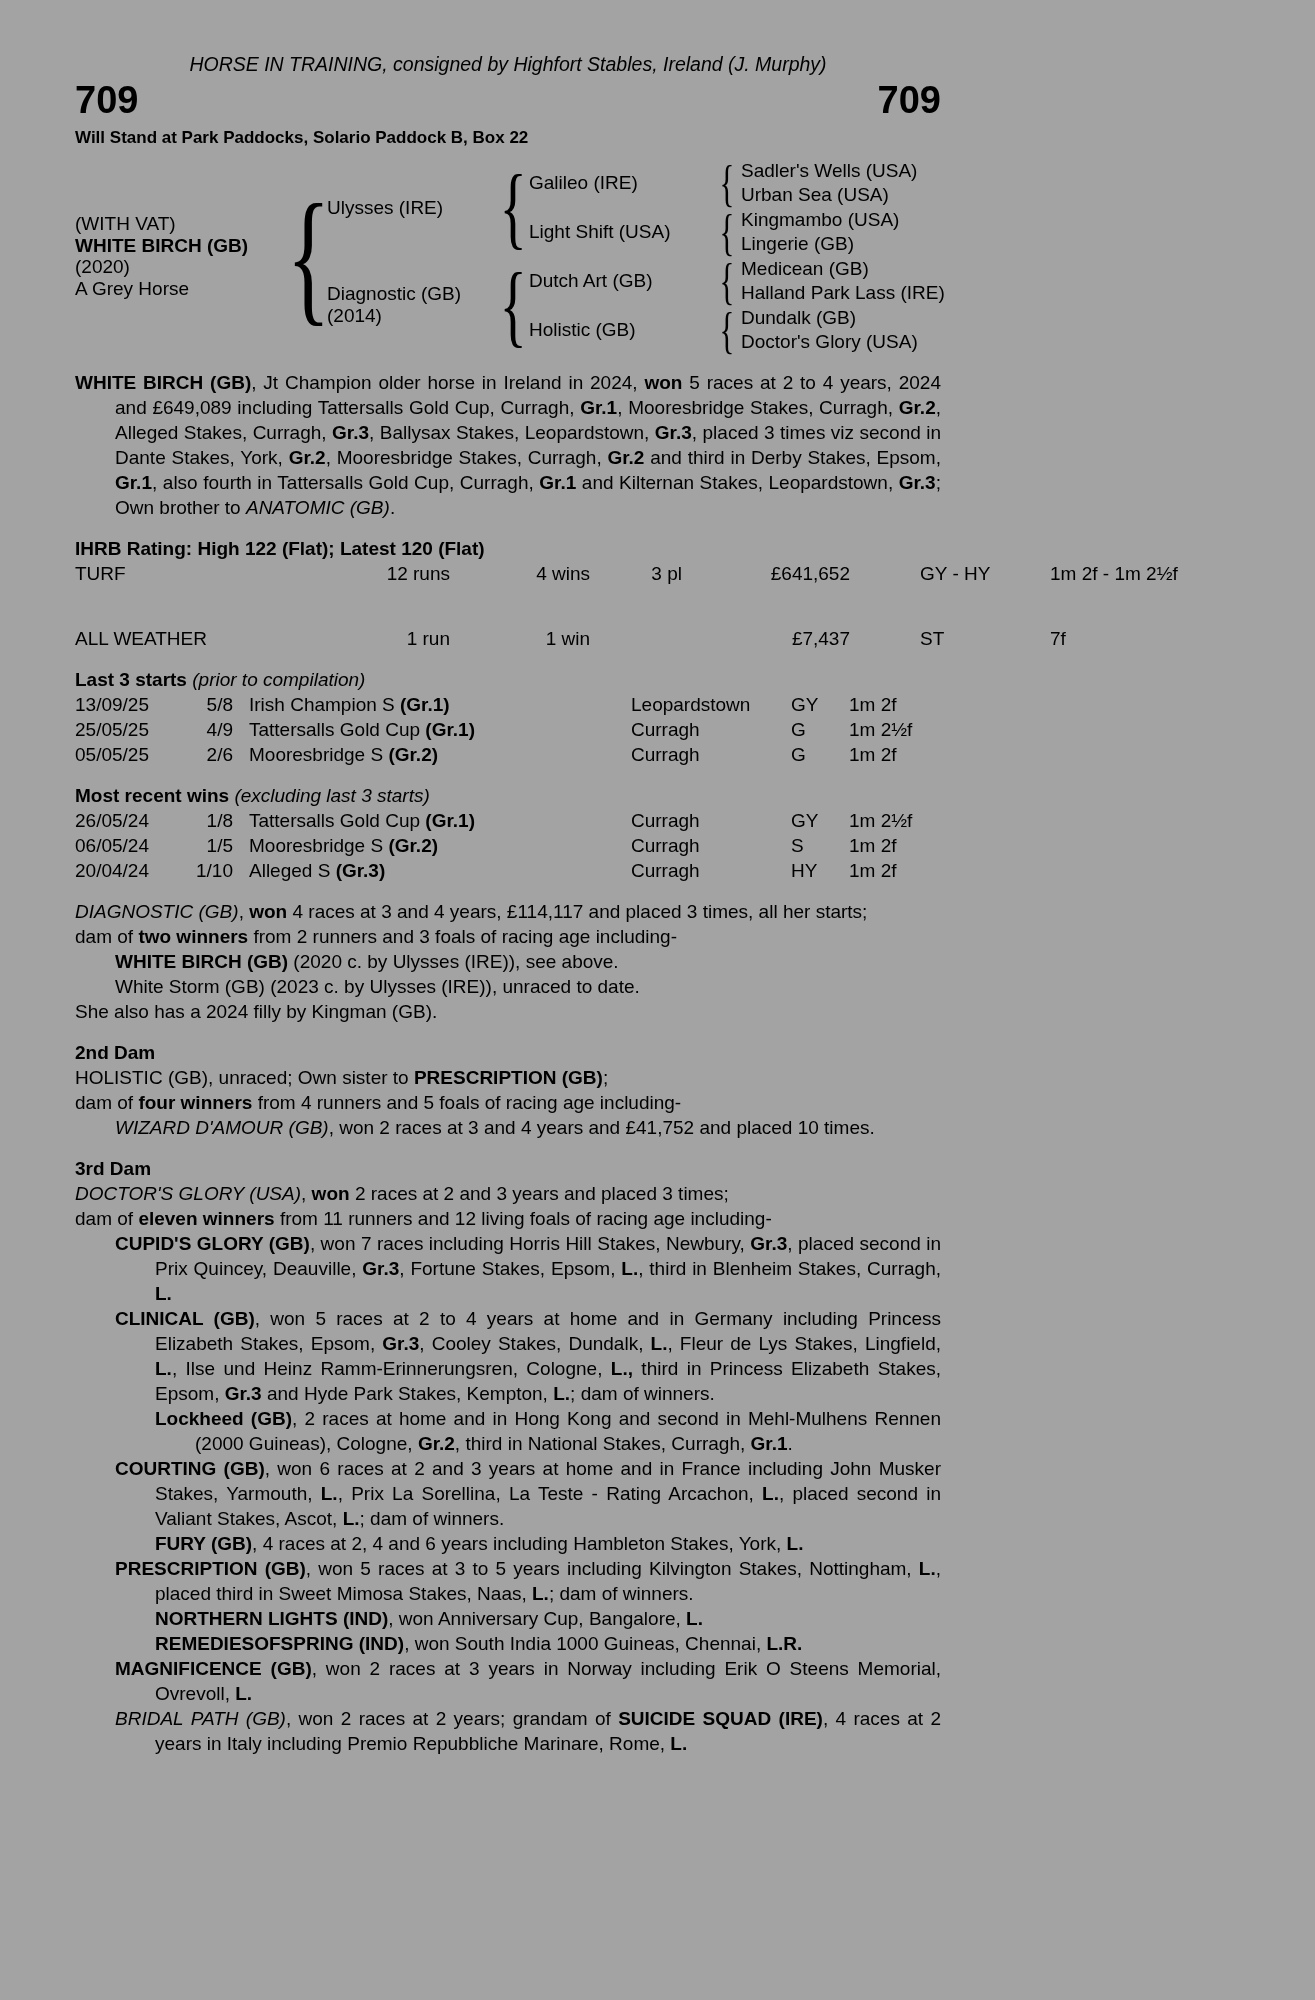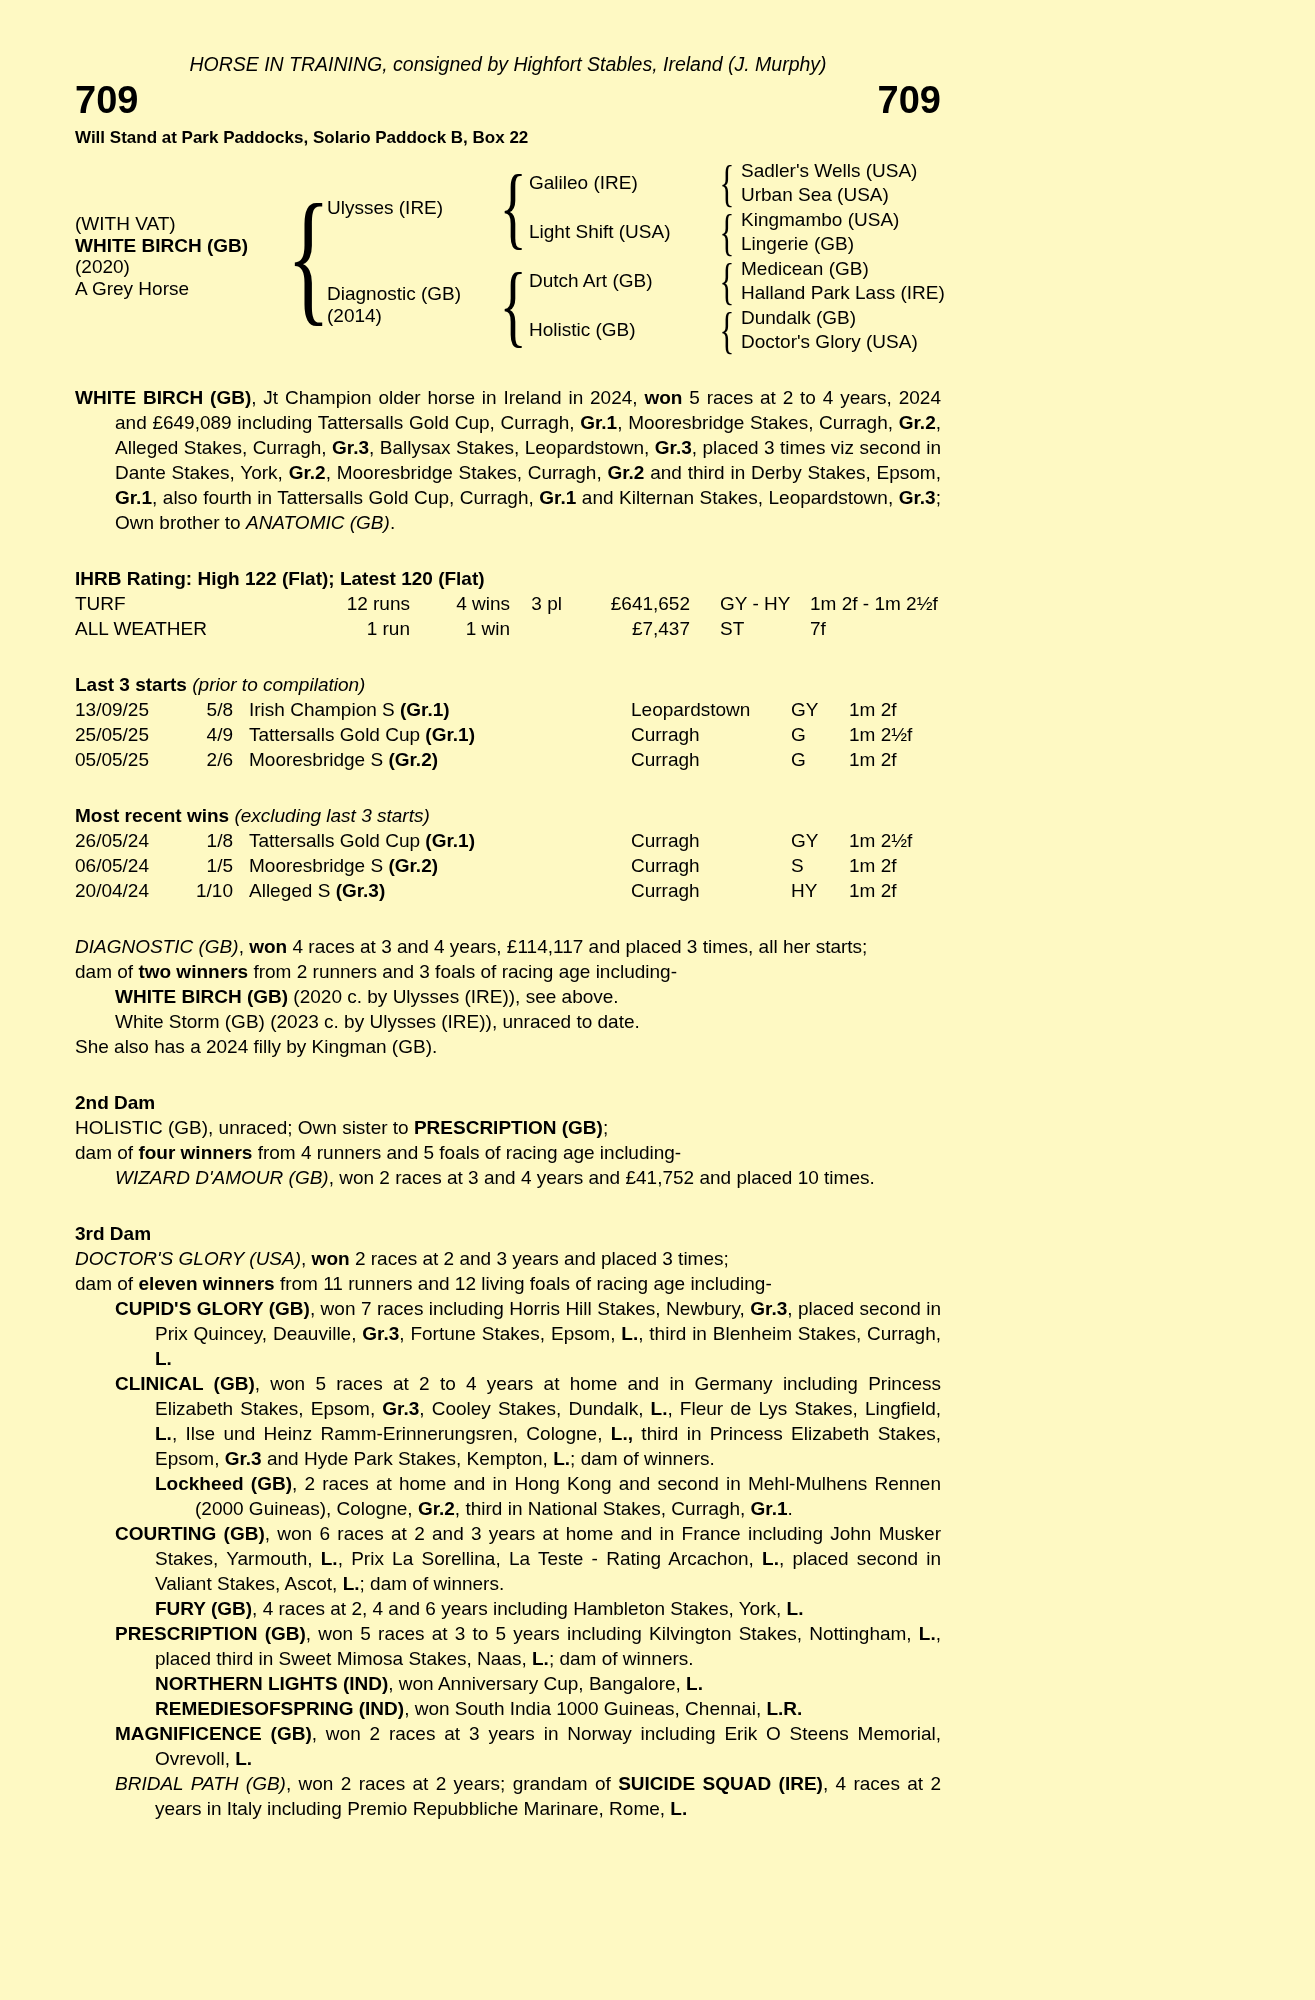--- a/index.html
+++ b/index.html
@@ -1,18 +1,18 @@
 <!DOCTYPE html>
 <html><head>
 <meta charset="utf-8">
 <style>
   * { box-sizing: border-box; }
   html, body { margin: 0; padding: 0; background: #ffffff; }
   body { width: 1315px; height: 2000px; font-family: "Liberation Sans", "DejaVu Sans", sans-serif; color: #000; }
-  .page { position: relative; width: 1315px; height: 2000px; background: #fef9c3; overflow: hidden; }
+  .page { position: relative; width: 1315px; height: 2000px; background: #a3a3a3; overflow: hidden; }
   .content { position: absolute; left: 75px; top: 52px; width: 866px; font-size: 19px; line-height: 25px; }
   .b { font-weight: 700; }
   .i { font-style: italic; }
   .consign { text-align: center; font-style: italic; font-size: 19.5px; }
   .lot-row { display: flex; justify-content: space-between; align-items: baseline; margin-top: 2px; }
   .lot-row span { font-size: 38px; font-weight: 700; line-height: 42px; }
   .stand { font-weight: 700; font-size: 17px; margin-top: 4px; }
 
   
   .pedigree { margin-top: 8px; display: grid; grid-template-columns: 216px 36px 170px 32px 184px 28px 1fr; grid-auto-rows: 24.5px; }
@@ -38,25 +38,25 @@
   .pg-gg5 { grid-column: 7; grid-row: 5; }
   .pg-gg6 { grid-column: 7; grid-row: 6; }
   .pg-gg7 { grid-column: 7; grid-row: 7; }
   .pg-gg8 { grid-column: 7; grid-row: 8; }
   .brace { display: flex; align-items: center; justify-content: center; font-family: "Liberation Serif", "DejaVu Serif", serif; font-weight: 400; }
   .brace > span { transform: scaleX(.62); line-height: 1; display: block; }
   .brace-big > span { font-size: 148px; }
   .brace-mid > span { font-size: 92px; }
   .brace-sm  > span { font-size: 50px; }
 
-  .sect { margin-top: 31px; }
+  .sect { margin-top: 16px; }
   .para { text-align: justify; }
   .hang { padding-left: 40px; text-indent: -40px; }
 
-  .rating-table { display: grid; grid-template-columns: 200px 135px 100px 52px 128px 118px 1fr; }
+  .rating-table { display: grid; grid-template-columns: 200px 135px 100px 52px 128px 118px 1fr; gap: 40px; }
   .rtc { white-space: nowrap; }
   .ra-right { text-align: right; }
   .going-col { padding-left: 30px; }
   .dist-col { padding-left: 2px; }
 
   .starts-table { display: grid; grid-template-columns: 110px 48px 1fr 160px 58px 92px; }
   .stc { white-space: nowrap; }
   .st-pos { text-align: right; }
   .st-race { padding-left: 16px; }
 

